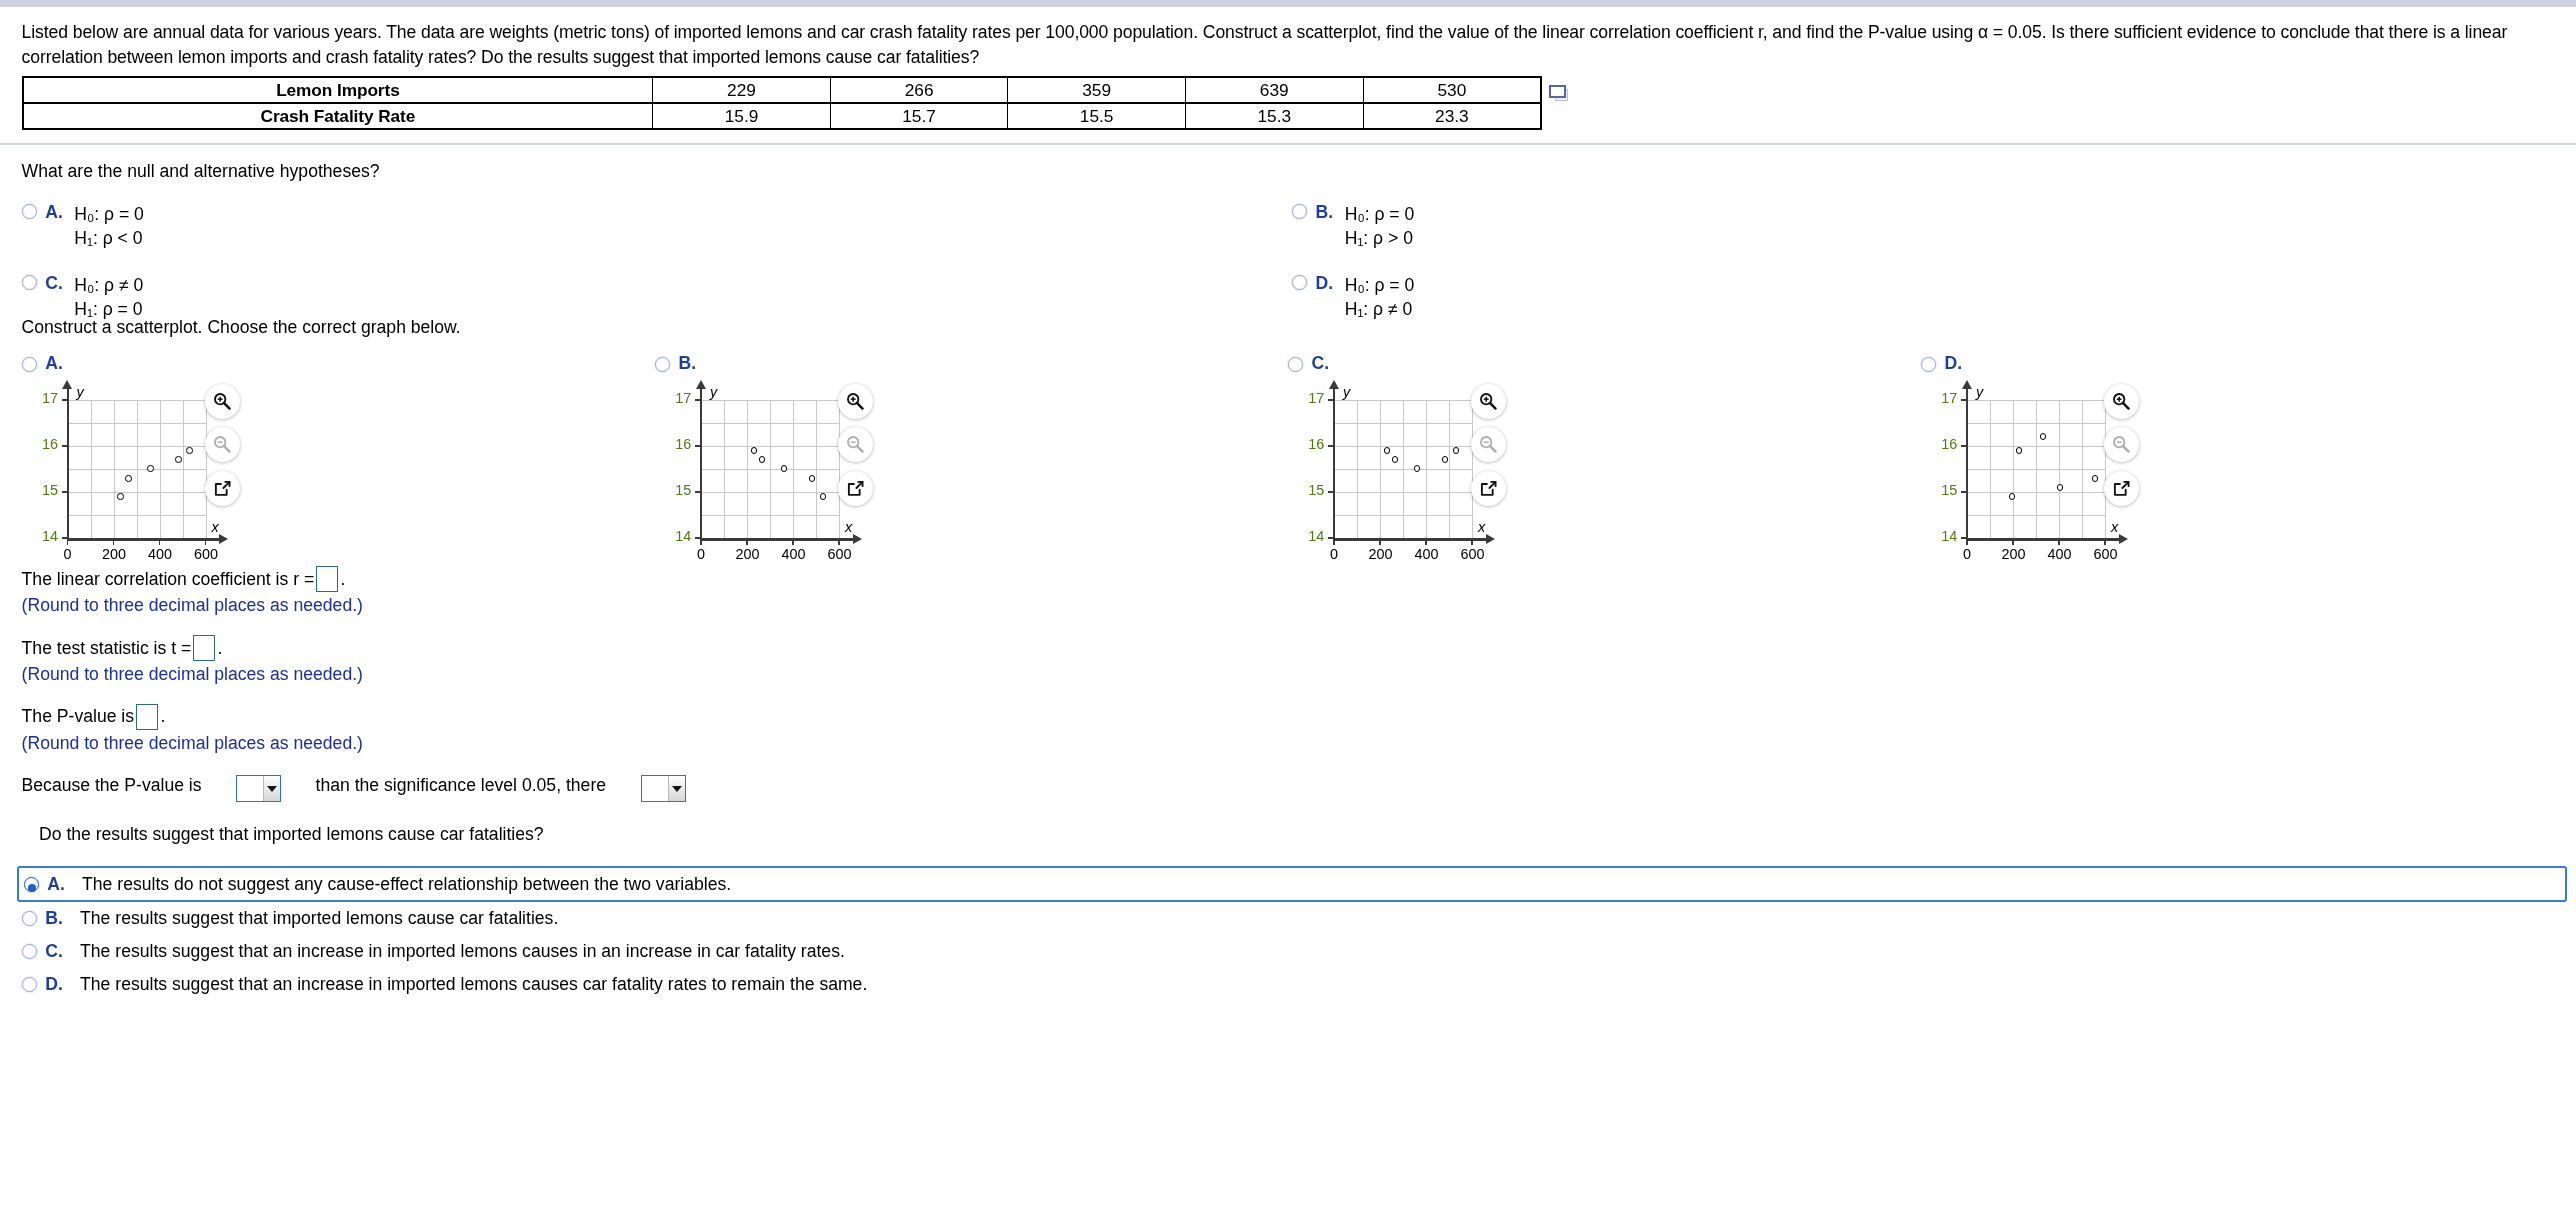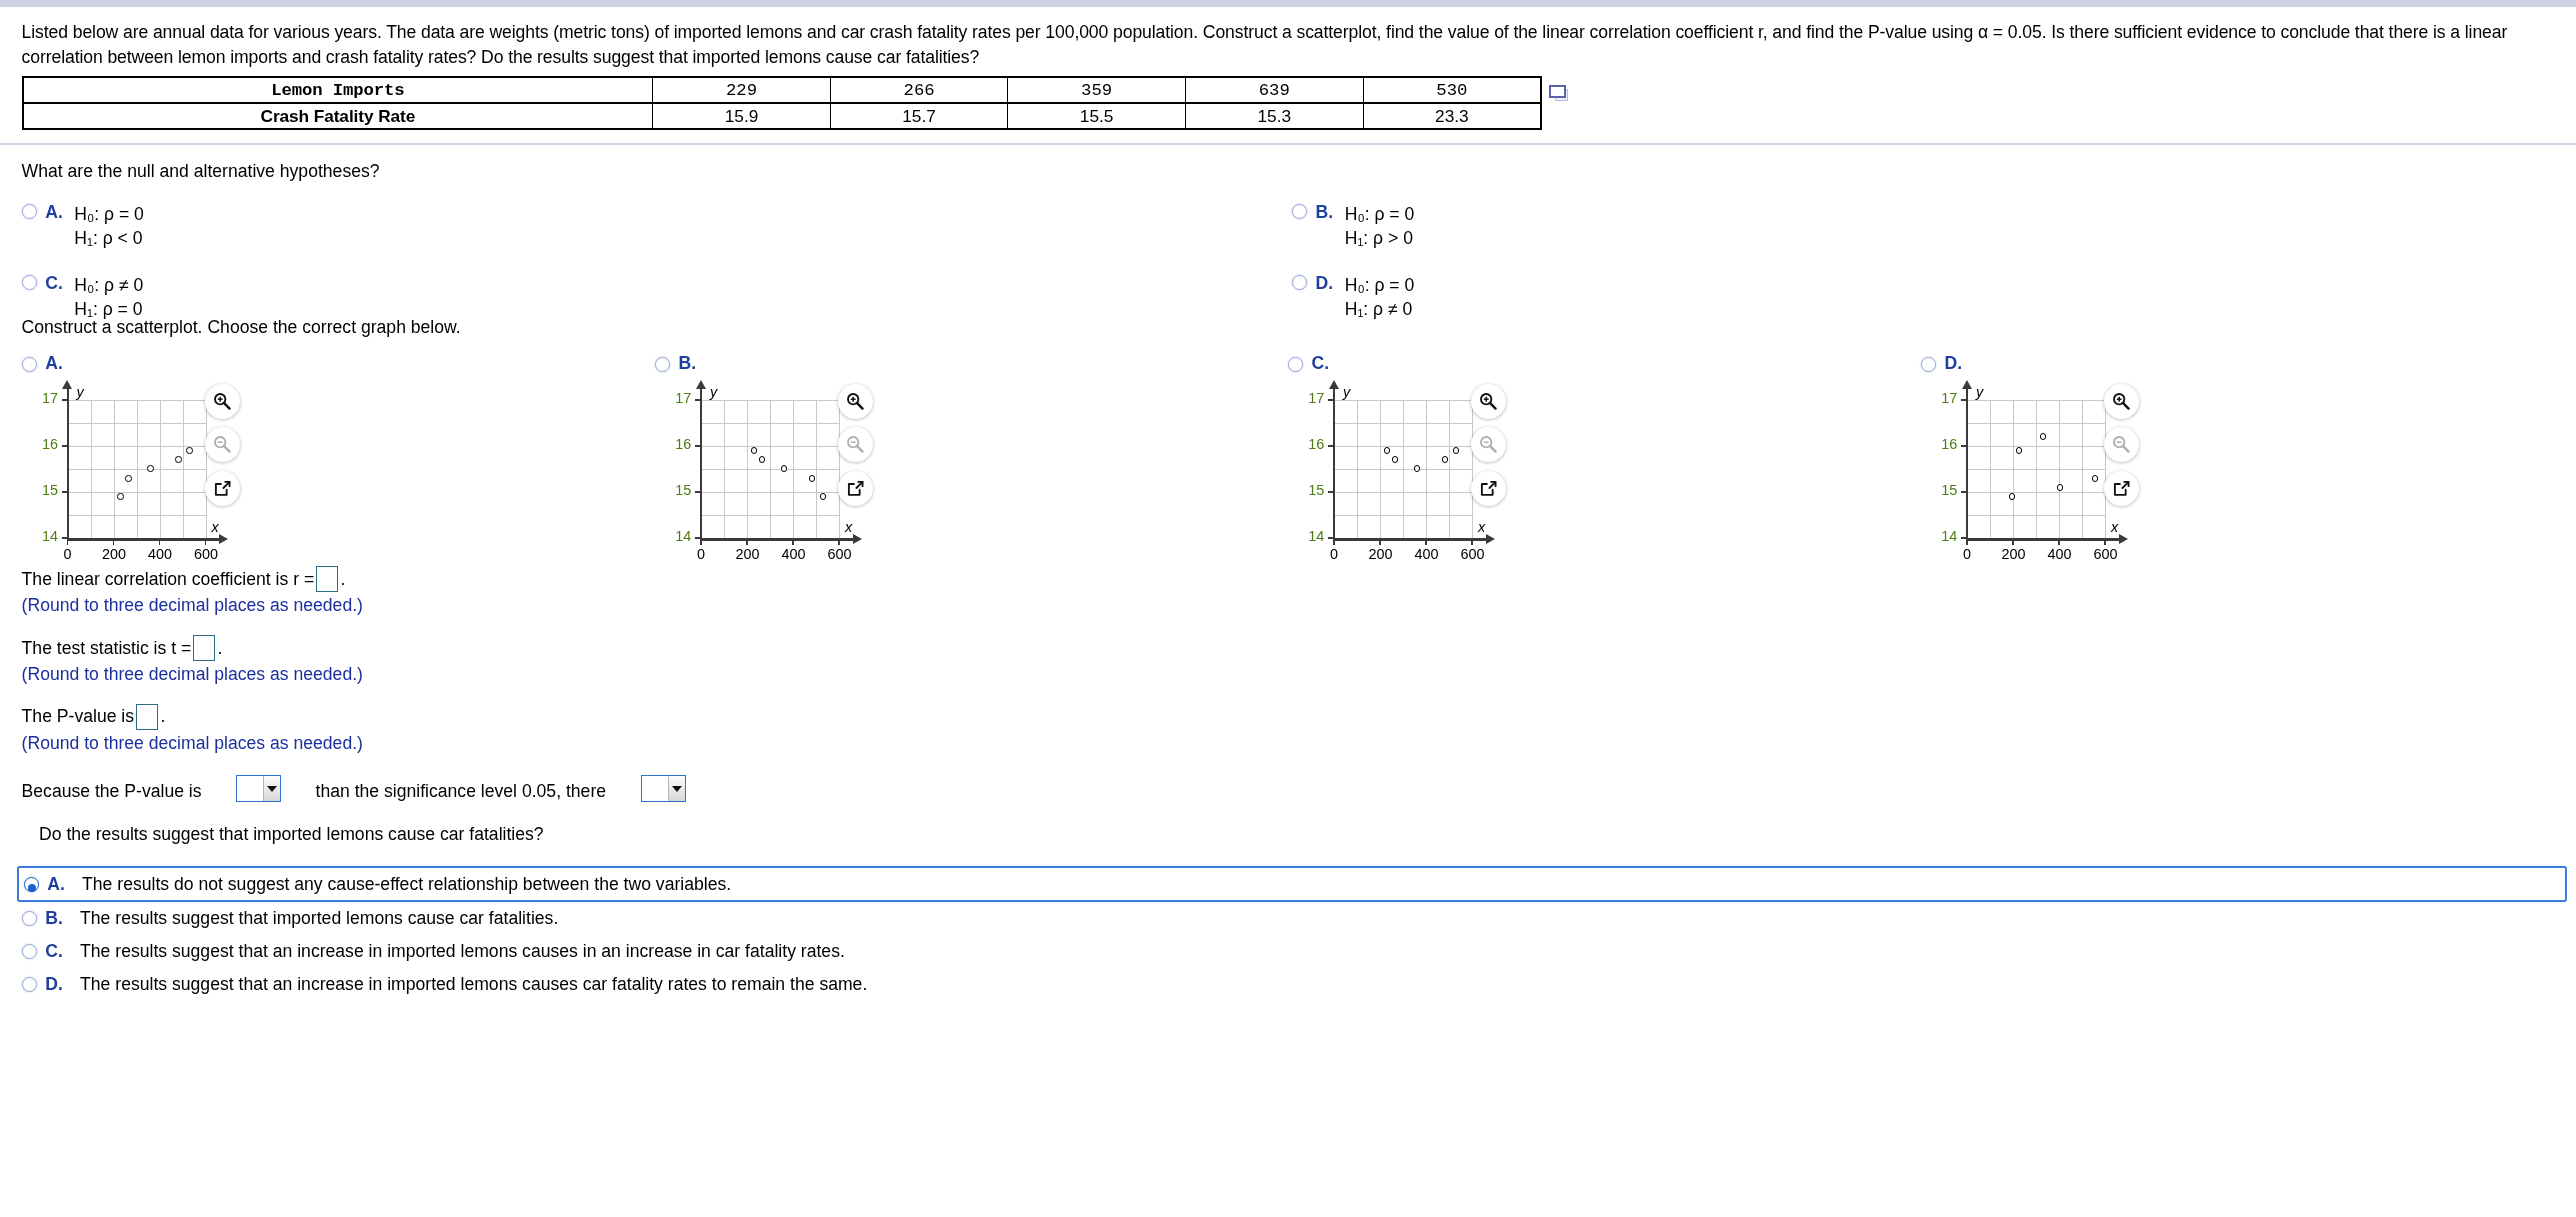--- a/index.html
+++ b/index.html
@@ -28,21 +28,21 @@
     border:2.2px solid #000;
     font-size:17.3px;
   }
   table.data td{
     border:0.7px solid #000;
     text-align:center;
     height:24px;
     padding:0 4.3px;
     font-weight:normal;
   }
-  table.data tr:first-child td{border-bottom:2.2px solid #000;font-family:Liberation Mono, monospace;}
+  table.data tr:first-child td{border-bottom:2.2px solid #000;}
   table.data td.rowhead{
     width:620px;font-weight:bold;letter-spacing:-0.1px;
   }
   table.data td.val{width:168px;}
   .copy-icon{margin-left:7.2px;margin-top:8.6px;width:18.7px;height:17.3px;position:relative;}
   .copy-icon .back{position:absolute;left:5.8px;top:4.3px;width:10.8px;height:10px;border:1.4px solid #b9c0e0;background:#eef0fa;}
   .copy-icon .front{position:absolute;left:0;top:0px;width:12.2px;height:9.4px;border:2.2px solid #5b64a8;background:#fff;}
 
   .hr{height:1.4px;background:#cfd4e2;margin:13px 0 0 0;width:100%;}
 
@@ -119,21 +119,21 @@
   
   .ansline{font-size:17.6px;margin:18.7px 0 0 21.6px;display:flex;align-items:center;}
   .blank{
     display:inline-block;width:20px;height:24px;
     border:1.8px solid #2a6b85;background:#fff;
     margin:0 2.2px;vertical-align:-5.8px;
   }
   .note{color:#1c2fa0;font-size:17.6px;margin:2.9px 0 0 21.6px;}
 
   
-  .ddline{font-size:17.6px;margin:21.6px 0 0 21.6px;display:flex;align-items:flex-end;white-space:nowrap;gap:28px;}
+  .ddline{font-size:17.6px;margin:21.6px 0 0 21.6px;display:flex;align-items:flex-start;white-space:nowrap;gap:28px;}
   .dd{
     display:inline-flex;align-items:stretch;justify-content:flex-end;
     width:45px;height:27px;border:1.8px solid #2f6fd0;background:#fff;
     margin:0 6.5px;box-sizing:border-box;
   }
   .dd .arrowbtn{
     width:16px;background:linear-gradient(#fdfdfd,#d7d7d7);
     border-left:0.7px solid #b6b6b6;display:flex;align-items:center;justify-content:center;
   }
   .dd .arrowbtn i{

